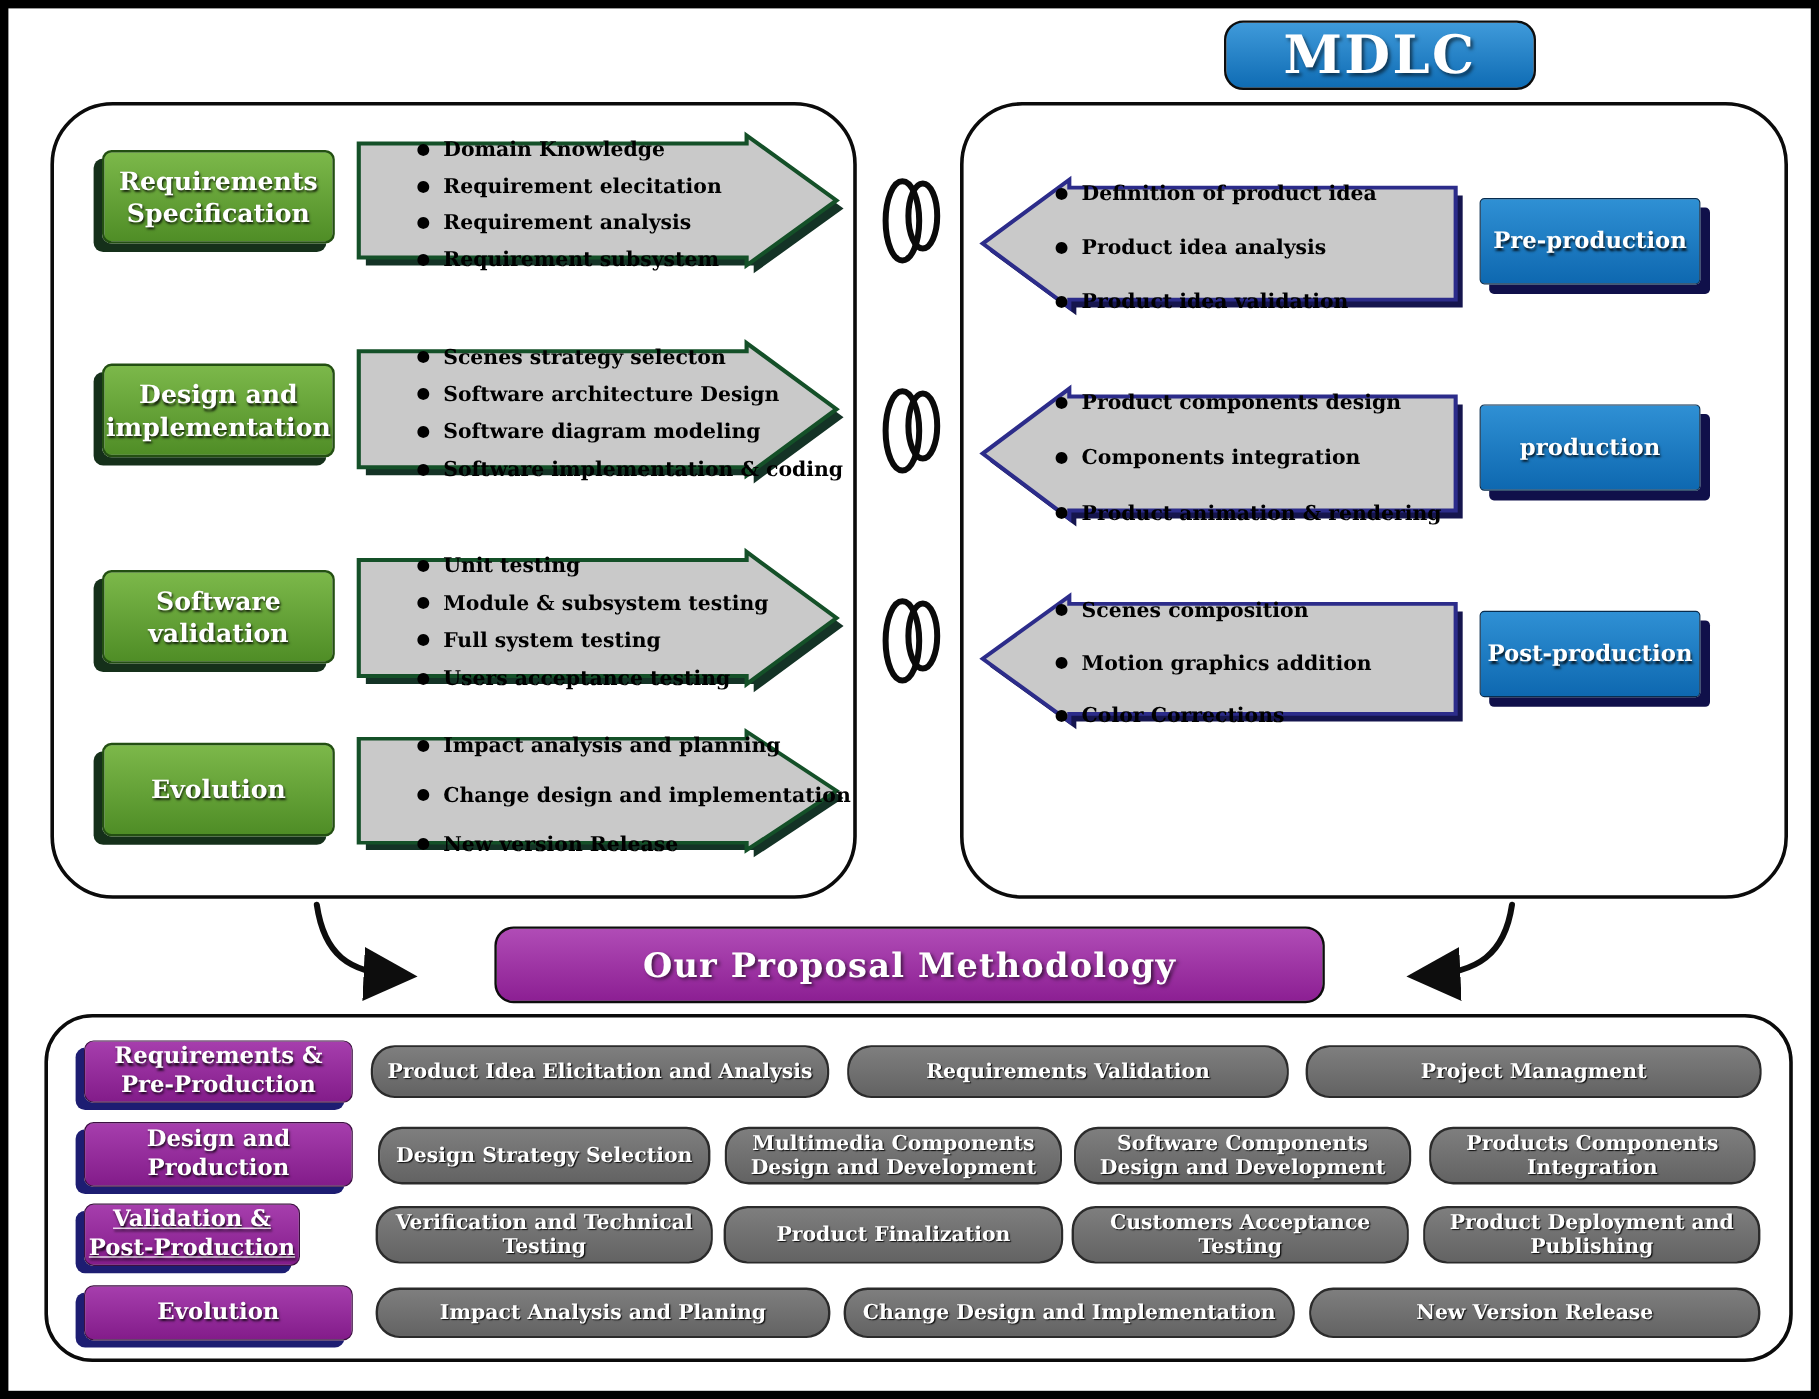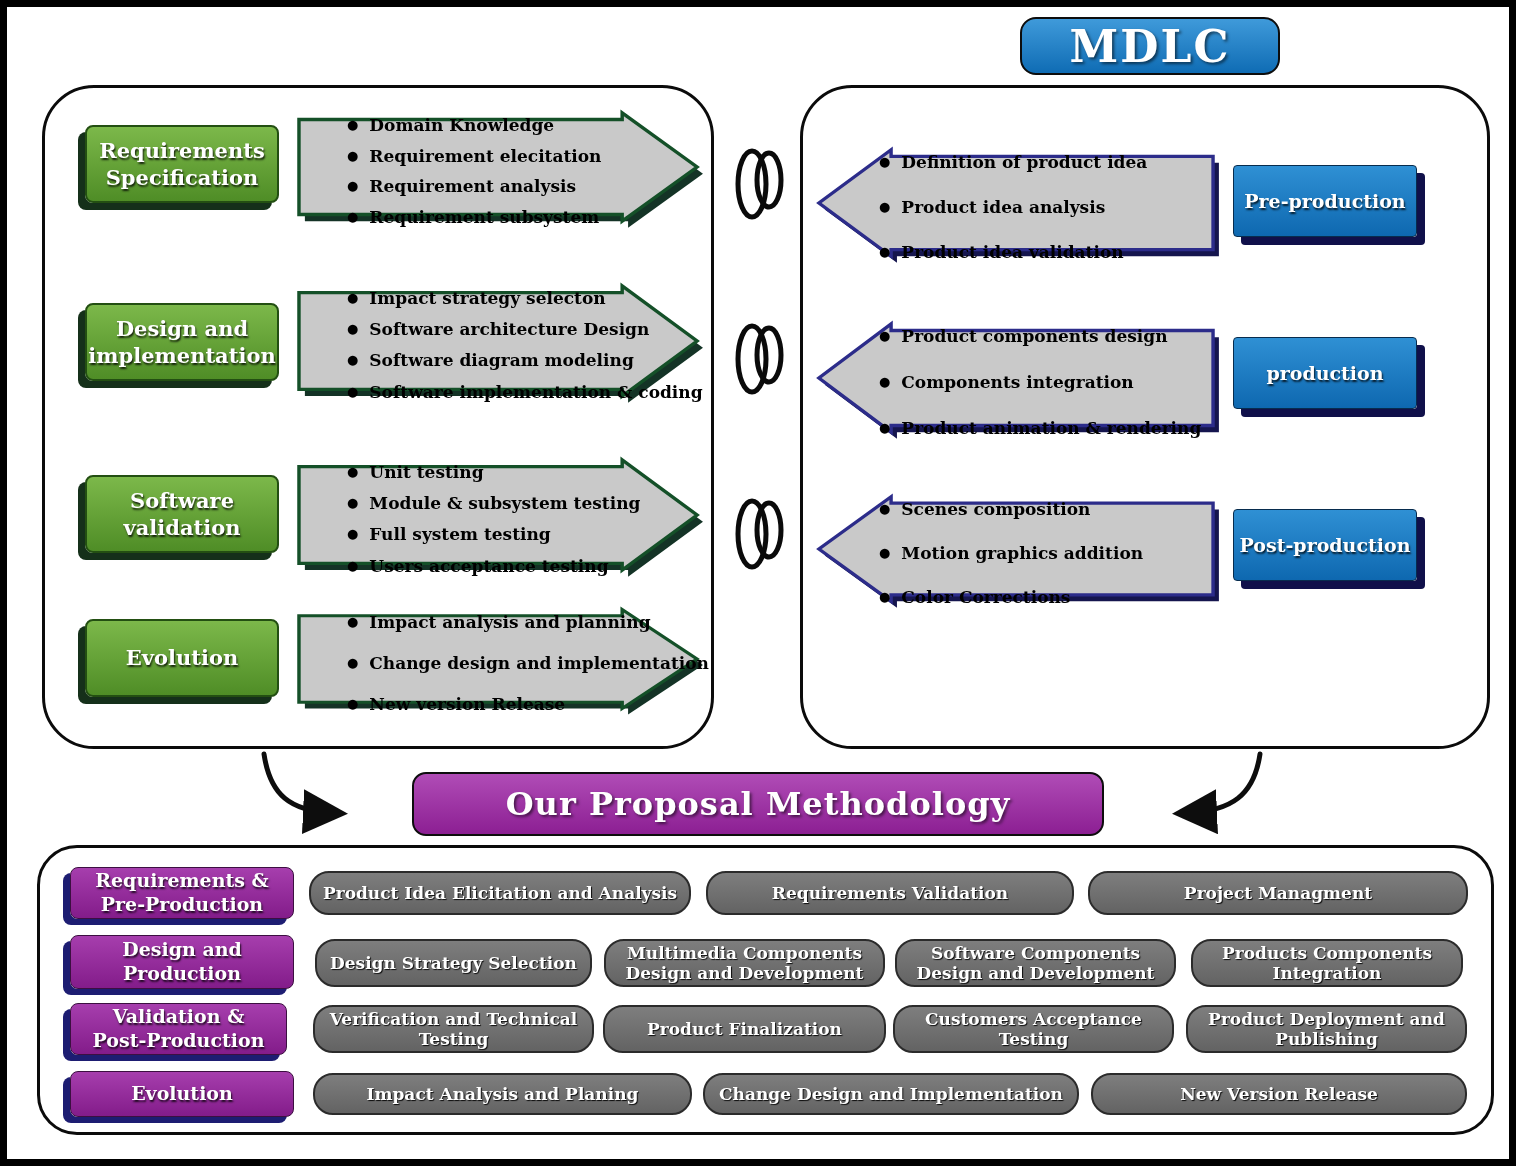--- a/index.html
+++ b/index.html
@@ -12,21 +12,21 @@
 
   
   .big-header{
     display:flex;align-items:center;justify-content:center;
     color:#fff;font-weight:bold;font-size:44px;letter-spacing:2px;
     border:2px solid #0d0d0d;border-radius:16px;z-index:6;
     text-shadow:2px 2px 3px rgba(0,0,0,.55);
   }
   .hdr-green{background:linear-gradient(180deg,var(--sdlc-green-light,#8ac257),var(--sdlc-green,#5e9b2e));}
   .hdr-blue{background:linear-gradient(180deg,#3f9ada,var(--mdlc-blue,#0f6cb4));}
-  .hdr-purple{background:linear-gradient(180deg,#b04cb6,var(--proposal-purple,#8c1f93));font-size:32px;letter-spacing:1px;border-radius:14px;}
+  .hdr-purple{background:linear-gradient(180deg,#b04cb6,var(--proposal-purple,#8c1f93));font-size:28px;letter-spacing:1px;}
 
   
   .panel{border:3px solid #0b0b0b;border-radius:52px;background:#fff;z-index:1;}
 
   
   .stage{
     display:flex;align-items:center;justify-content:center;text-align:center;
     color:#fff;font-weight:bold;font-size:21px;line-height:1.3;
     background:linear-gradient(180deg,#7cb84a,#4f8d26);
     border:2px solid #234f12;border-radius:8px;
@@ -113,21 +113,21 @@
   <div class="abs stage" style="left:78px;top:296px;width:194px;height:78px;">
     <span>Design and
 implementation</span>
   </div>
   <div class="abs arrow" style="left:290px;top:276px;width:404px;height:116px;">
     <svg class="arrow-svg" viewBox="0 0 410 120" preserveAspectRatio="none">
       <polygon class="shadow-g" points="2,10 330,10 330,3 406,60 330,117 330,110 2,110" transform="translate(6,7)"></polygon>
       <polygon class="body edge-green" points="2,10 330,10 330,3 406,60 330,117 330,110 2,110"></polygon>
     </svg>
     <ul class="bullets" style="padding:4px 80px 4px 50px;">
-      <li>Impact strategy selecton</li>
+      <li>Scenes strategy selecton</li>
       <li>Software architecture Design</li>
       <li>Software diagram modeling</li>
       <li>Software implementation &amp; coding</li>
     </ul>
   </div>
 
   <div class="abs stage" style="left:78px;top:468px;width:194px;height:78px;">
     <span>Software
 validation</span>
   </div>
@@ -220,21 +220,21 @@
 
   <div class="abs prop-label" style="left:63px;top:928px;width:224px;height:54px;">
     <span>Design and
 Production</span>
   </div>
   <div class="abs prop-item" style="left:308px;top:932px;width:277px;height:48px;">Design Strategy Selection</div>
   <div class="abs prop-item" style="left:597px;top:932px;width:281px;height:48px;">Multimedia Components Design and Development</div>
   <div class="abs prop-item" style="left:888px;top:932px;width:281px;height:48px;text-align:center;">Software Components Design and Development</div>
   <div class="abs prop-item" style="left:1184px;top:932px;width:272px;height:48px;">Products Components Integration</div>
 
-  <div class="abs prop-label" style="left:63px;top:996px;width:217px;height:52px;">
+  <div class="abs prop-label" style="left:63px;top:996px;width:180px;height:52px;text-decoration:underline;">
     <span>Validation &amp;
 Post-Production</span>
   </div>
   <div class="abs prop-item" style="left:306px;top:998px;width:281px;height:48px;">Verification and Technical Testing</div>
   <div class="abs prop-item" style="left:596px;top:998px;width:283px;height:48px;">Product Finalization</div>
   <div class="abs prop-item" style="left:886px;top:998px;width:281px;height:48px;">Customers Acceptance Testing</div>
   <div class="abs prop-item" style="left:1179px;top:998px;width:281px;height:48px;">Product Deployment and Publishing</div>
 
   <div class="abs prop-label" style="left:63px;top:1064px;width:224px;height:46px;">
     <span>Evolution</span>

